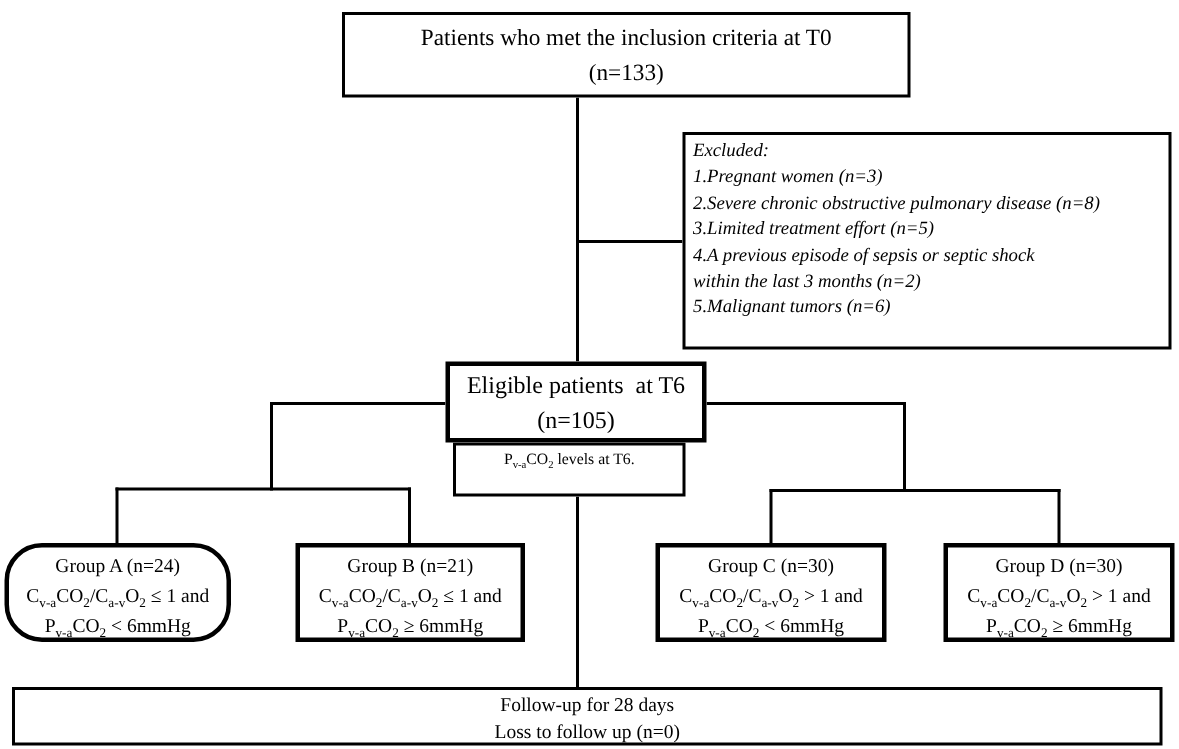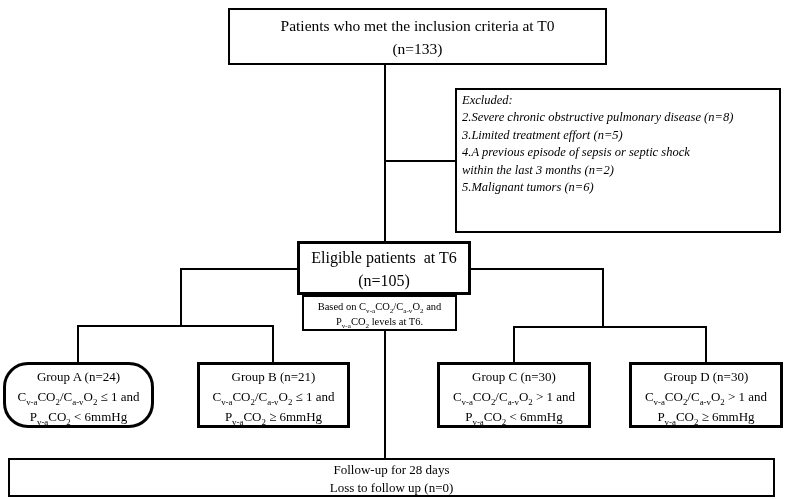--- a/index.html
+++ b/index.html
@@ -76,34 +76,34 @@
   <div class="vline" id="c-groupD"></div>
   <div class="vline" id="c-central"></div>
 
   <div class="box" id="inclusion">
     <div>Patients who met the inclusion criteria at T0</div>
     <div>(n=133)</div>
   </div>
 
   <div class="box" id="excluded">
     <div class="xline">Excluded:</div>
+    <div class="xline">1.Pregnant women (n=3)</div>
     <div class="xline">2.Severe chronic obstructive pulmonary disease (n=8)</div>
     <div class="xline">3.Limited treatment effort (n=5)</div>
     <div class="xline">4.A previous episode of sepsis or septic shock</div>
     <div class="xline">within the last 3 months (n=2)</div>
     <div class="xline">5.Malignant tumors (n=6)</div>
   </div>
 
   <div class="box thick" id="eligible">
     <div class="pre">Eligible patients  at T6</div>
     <div>(n=105)</div>
   </div>
 
   <div class="box" id="criteria">
-    <div>Based on C<sub>v-a</sub>CO<sub>2</sub>/C<sub>a-v</sub>O<sub>2</sub> and</div>
     <div>P<sub>v-a</sub>CO<sub>2</sub> levels at T6.</div>
   </div>
 
   <div class="box thick group" id="groupA">
     <div>Group A (n=24)</div>
     <div>C<sub>v-a</sub>CO<sub>2</sub>/C<sub>a-v</sub>O<sub>2</sub> ≤ 1 and</div>
     <div>P<sub>v-a</sub>CO<sub>2</sub> &lt; 6mmHg</div>
   </div>
   <div class="box thick group" id="groupB">
     <div>Group B (n=21)</div>

